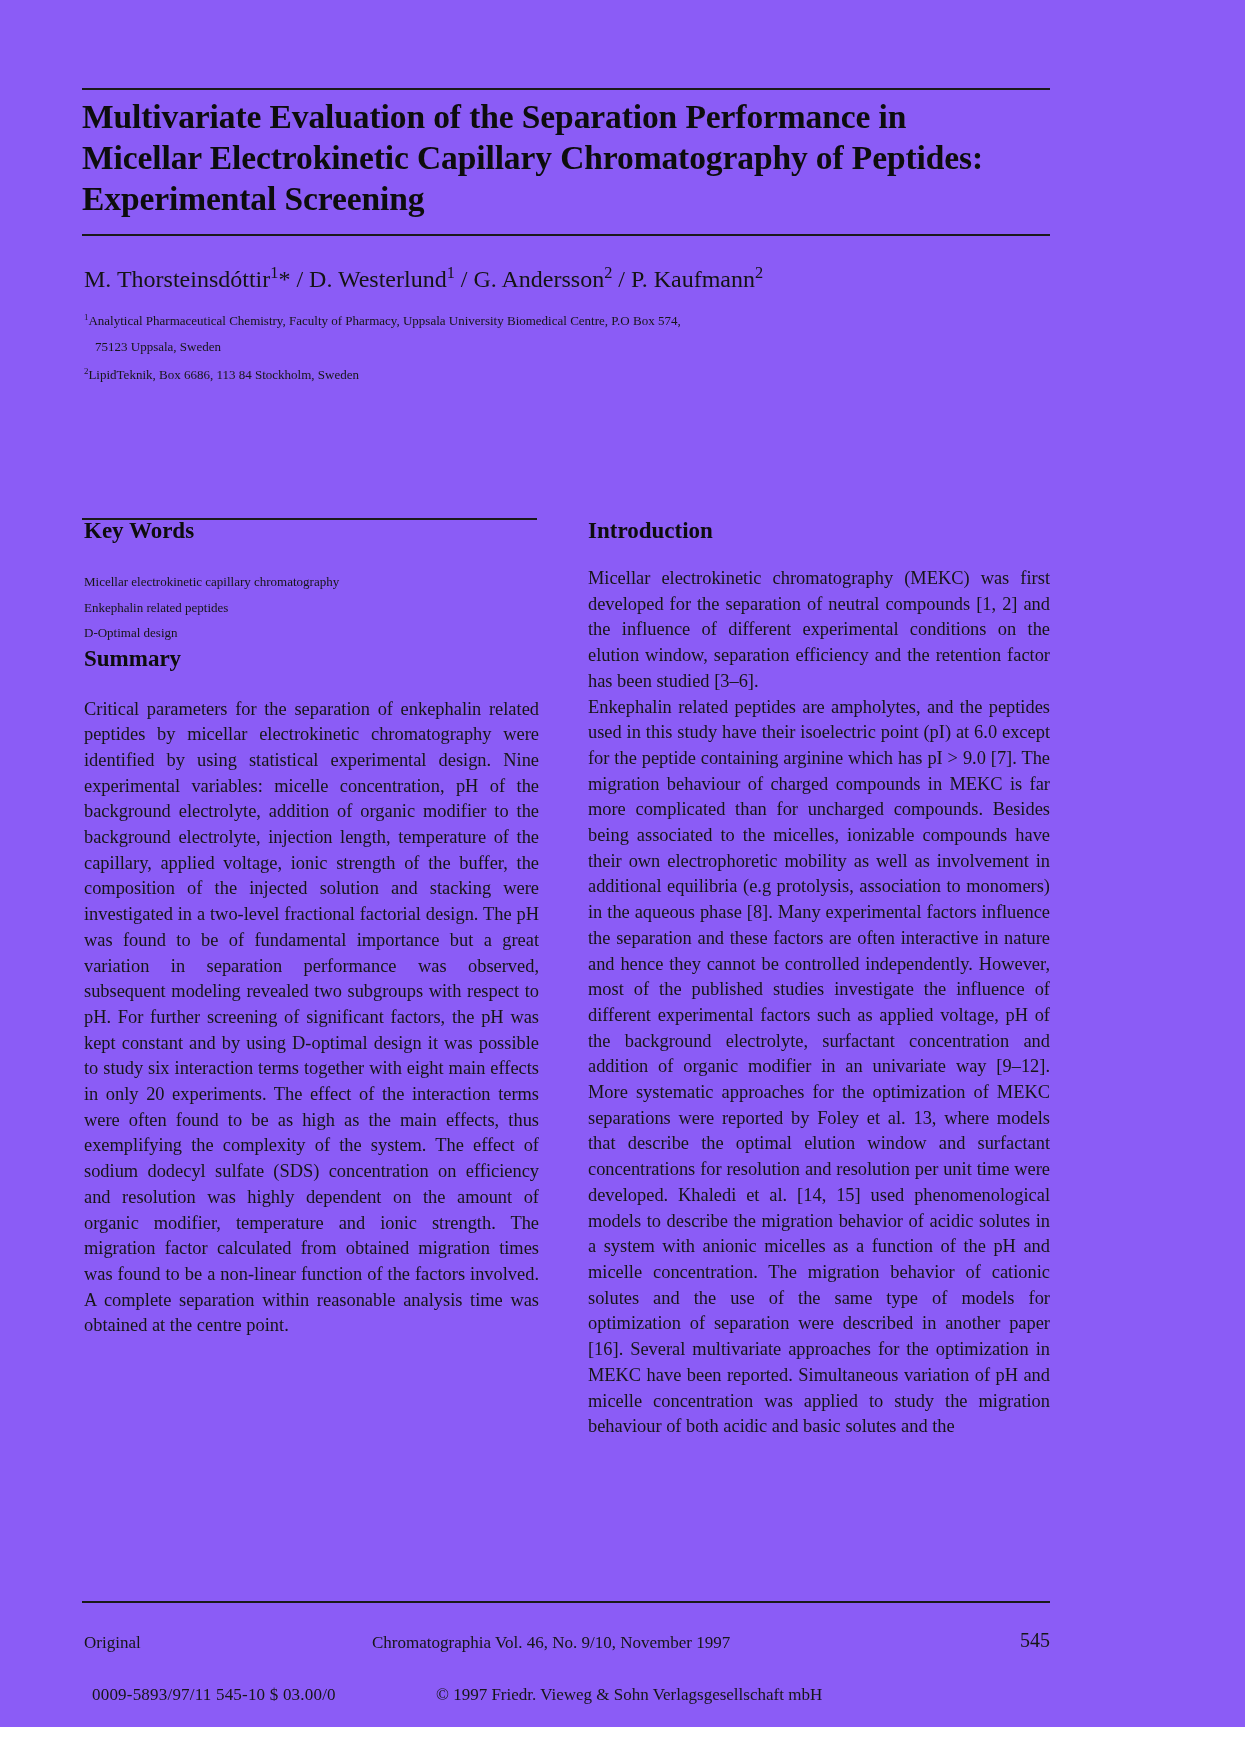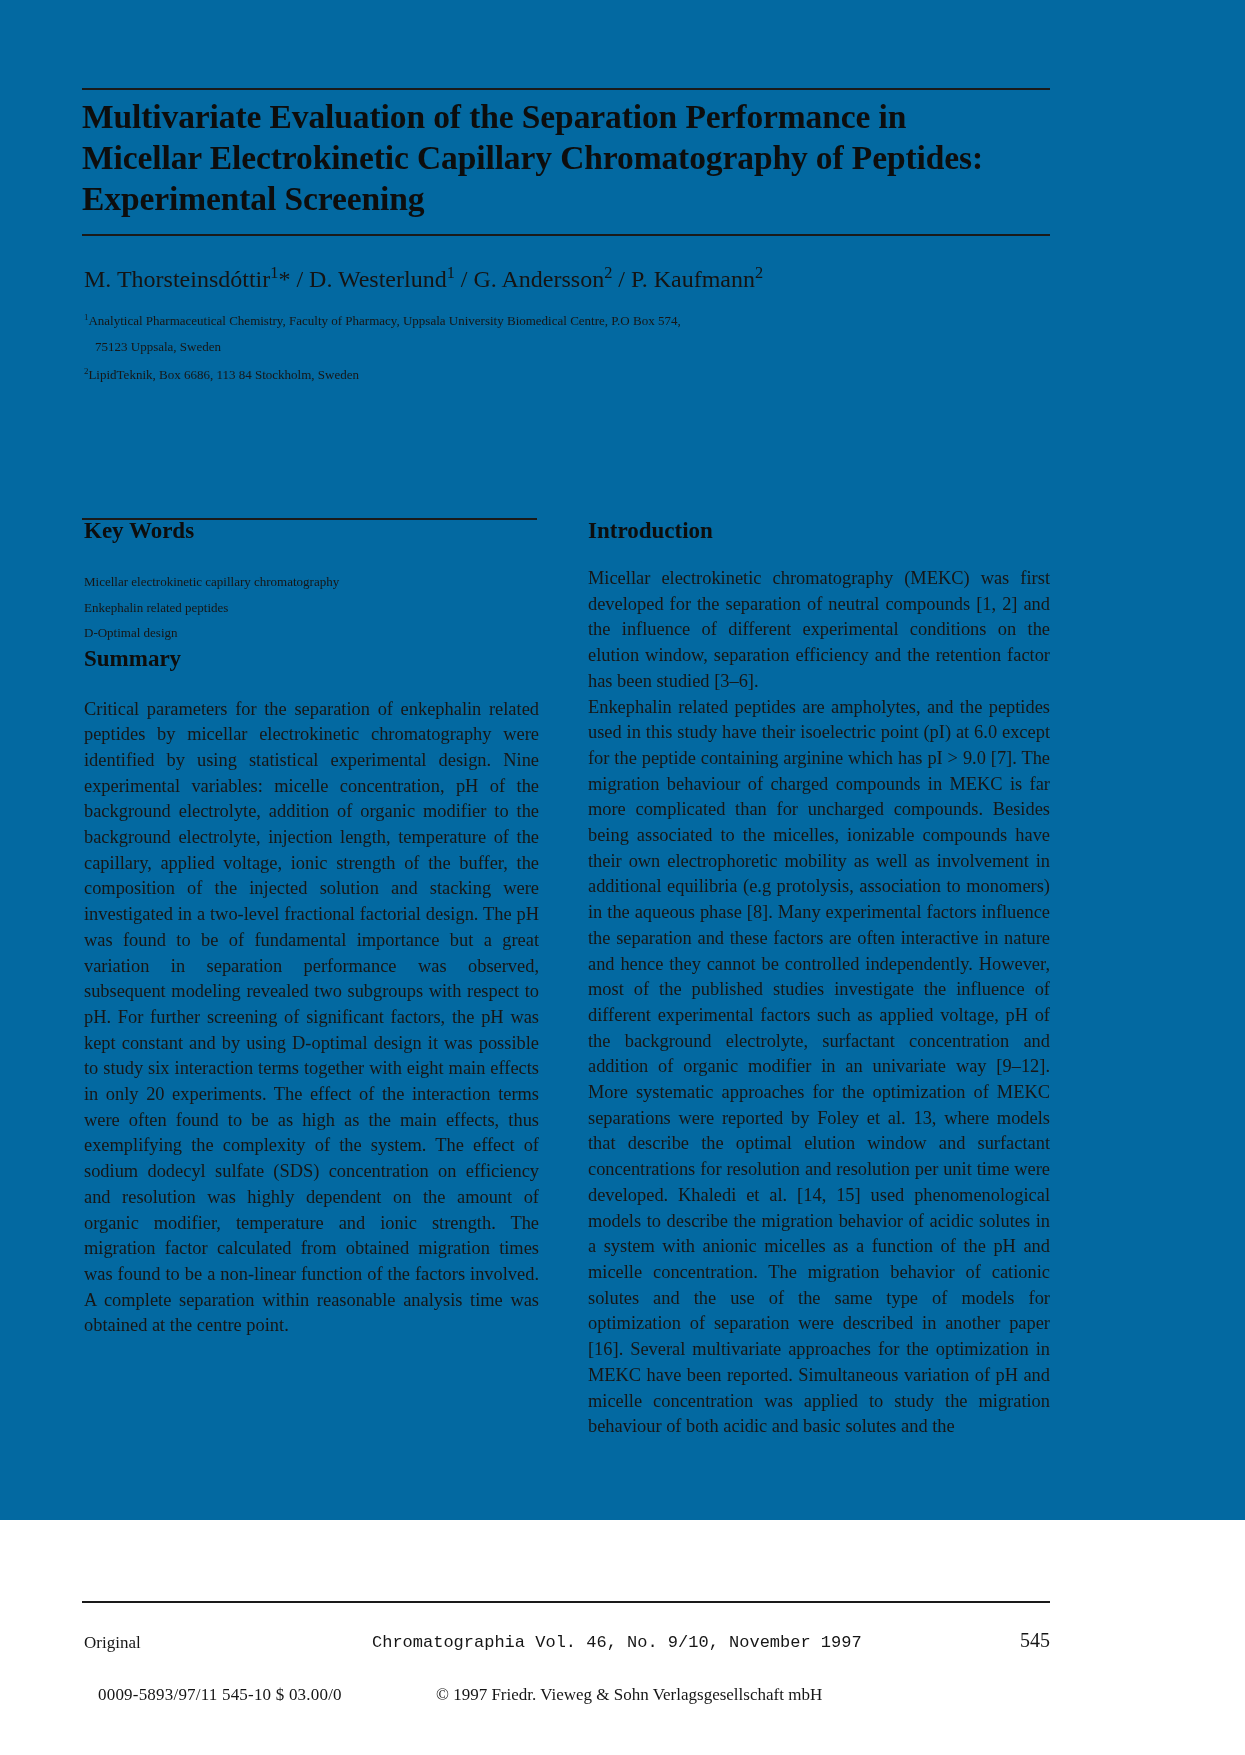--- a/index.html
+++ b/index.html
@@ -12,22 +12,22 @@
     height: 1755px;
     font-family: "Liberation Serif", "DejaVu Serif", serif;
     color: #121212;
     position: relative;
     overflow: hidden;
   }
   .page {
     position: absolute;
     left: 0; top: 0;
     width: 1245px;
-    height: 1520px;
-    background: #0369a1;
+    height: 1727px;
+    background: #8b5cf6;
   }
 
   
   .rule-top {
     position: absolute;
     left: 82px;
     top: 88px;
     width: 968px;
     height: 2px;
     background: #1a1a1a;
@@ -152,23 +152,23 @@
   }
   .footer-line2 {
     position: absolute;
     top: 1685px;
     left: 84px;
     width: 966px;
     font-size: 17px;
     color: #161616;
   }
   .f-original { position: absolute; left: 0; top: 0; }
-  .f-journal  { position: absolute; left: 288px; top: 0; font-family: Liberation Mono, monospace; }
+  .f-journal  { position: absolute; left: 288px; top: 0; }
   .f-pageno   { position: absolute; right: 0; top: -4px; font-size: 20px; }
-  .f-issn     { position: absolute; left: 14px; top: 0; letter-spacing: 0.2px; }
+  .f-issn     { position: absolute; left: 8px; top: 0; letter-spacing: 0.2px; }
   .f-copy     { position: absolute; left: 352px; top: 0; }
 </style>
 </head>
 <body>
 
 <div class="page">
 
   <div class="rule-top"></div>
 
   <div class="title">

